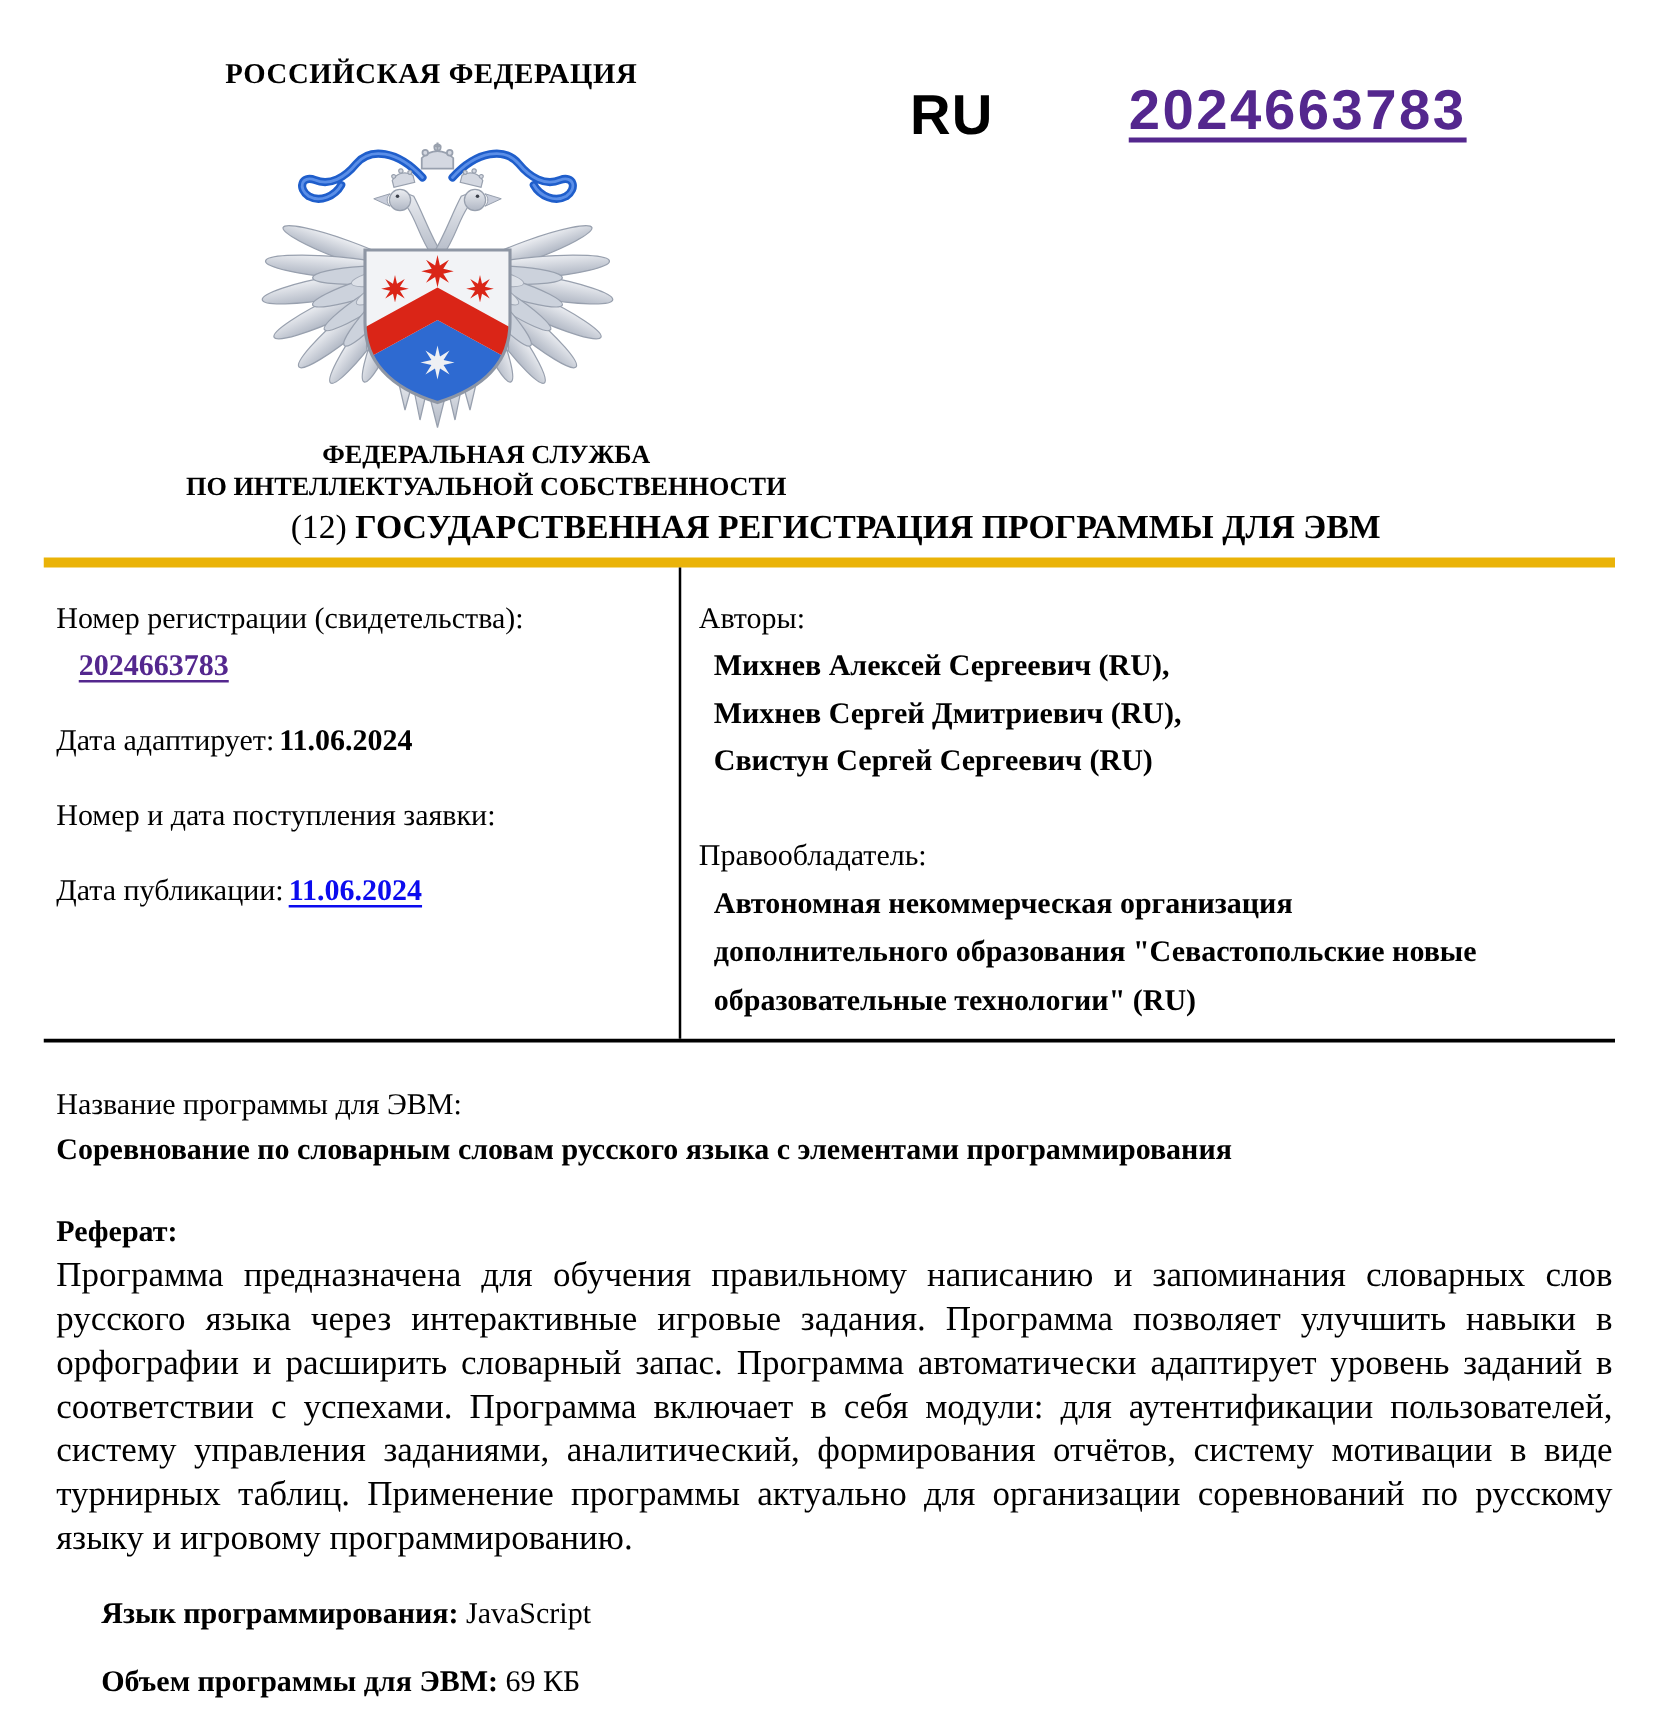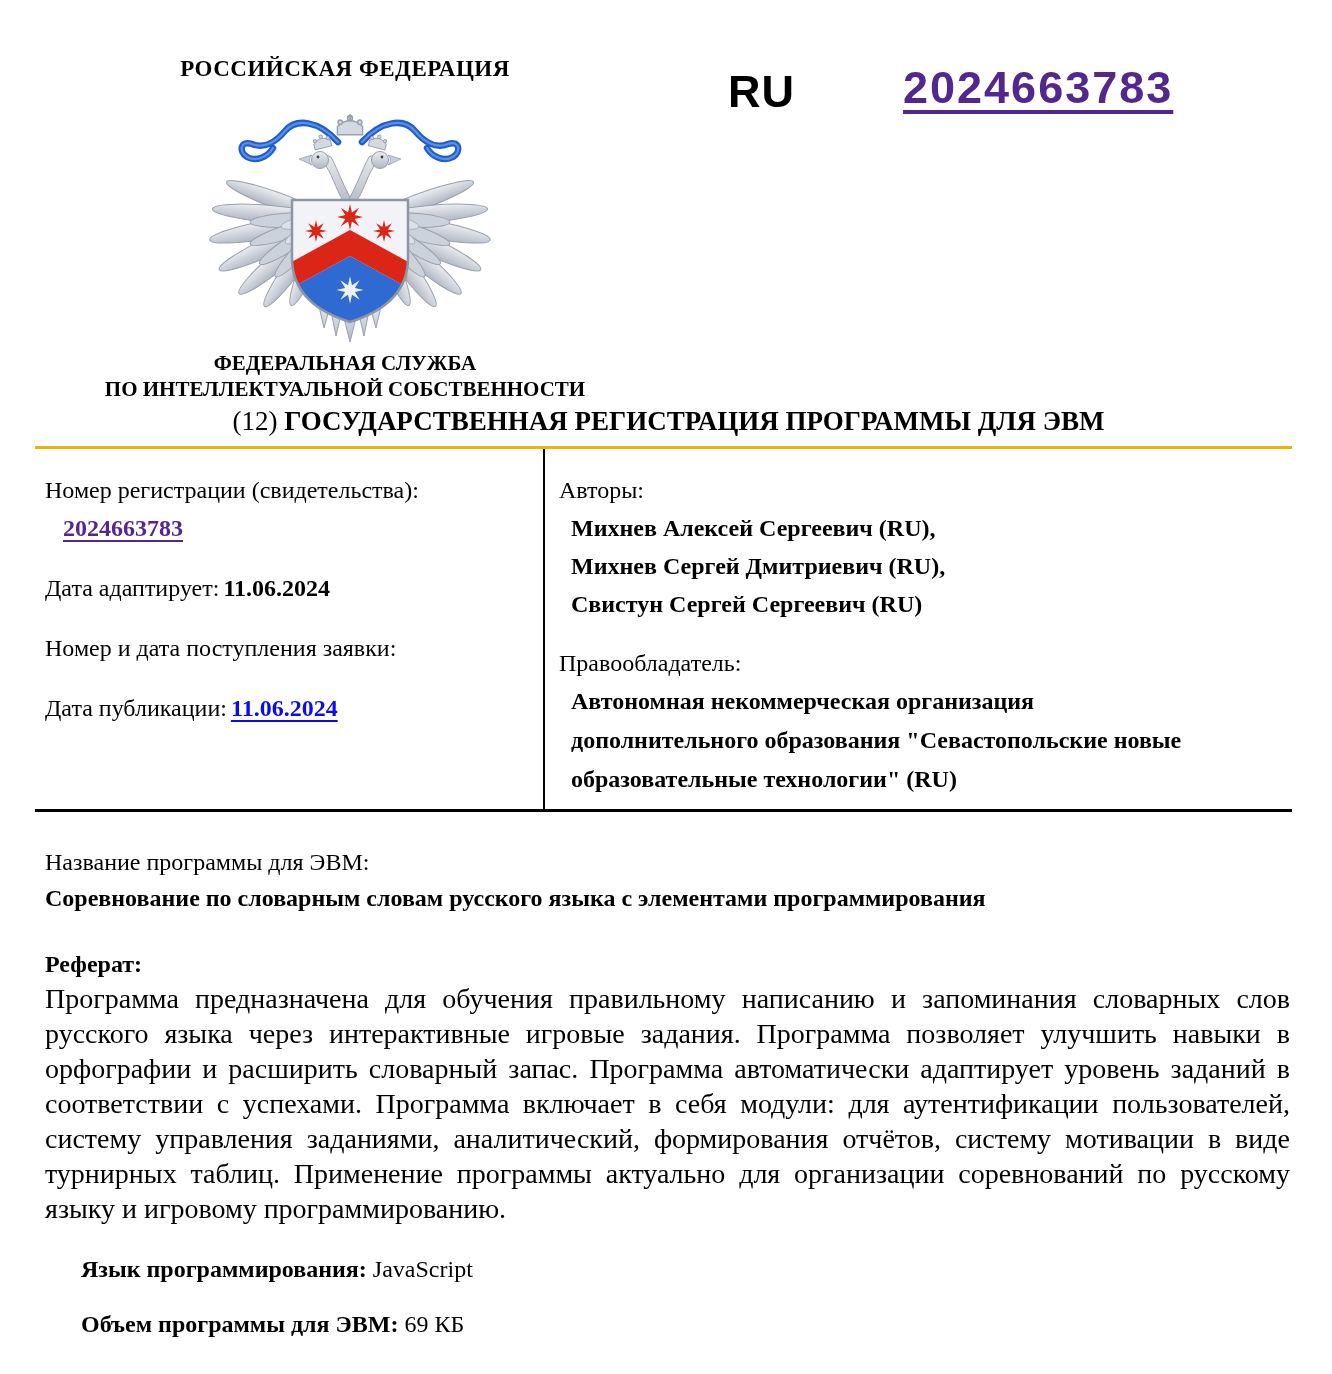--- a/index.html
+++ b/index.html
@@ -1,53 +1,53 @@
 <!DOCTYPE html>
 <html><head>
 <meta charset="utf-8">
 <style>
   html,body{margin:0;padding:0;background:#ffffff;}
   .page{position:relative;width:1332px;height:1374px;background:#fff;overflow:hidden;
         font-family:"Liberation Serif","DejaVu Serif",serif;color:#000;}
   
   .header{position:relative;height:400px;}
-  .country{position:absolute;top:56px;left:0;width:690px;text-align:center;
+  .country{position:absolute;top:46px;left:0;width:690px;text-align:center;
            font-size:23px;font-weight:bold;letter-spacing:.5px;}
   .emblem-wrap{position:absolute;top:104px;left:180px;width:340px;height:240px;}
   .agency{position:absolute;top:350px;left:0;width:690px;text-align:center;
-          font-size:21px;font-weight:bold;line-height:26px;}
+          font-size:21px;font-weight:bold;line-height:26px;padding-left:44px;}
   .ru-label{position:absolute;top:66px;left:728px;
             font-family:"Liberation Sans","DejaVu Sans",sans-serif;
             font-size:45px;font-weight:bold;letter-spacing:1px;}
   .reg-num-top{position:absolute;top:62px;left:903px;
             font-family:"Liberation Sans","DejaVu Sans",sans-serif;
             font-size:45px;font-weight:bold;letter-spacing:2px;
             color:#54278e;text-decoration:underline;
             text-decoration-thickness:4px;text-underline-offset:7px;}
   a{cursor:pointer;}
   
   .doc-type{margin:4px 40px 0 45px;font-size:27px;line-height:34px;text-align:center;}
   .doc-type .prefix{font-weight:normal;}
   .doc-type .title{font-weight:bold;}
   
-  .info-table{margin:8px 40px 0 35px;border-top:3px solid #eab308;border-bottom:3px solid #000;
+  .info-table{margin:8px 40px 0 35px;border-top:8px solid #eab308;border-bottom:3px solid #000;
               display:flex;min-height:364px;box-sizing:border-box;}
   .cell-left{width:510px;border-right:2px solid #000;padding:22px 8px 10px 10px;box-sizing:border-box;}
   .cell-right{flex:1;padding:22px 8px 10px 14px;}
   .info-table .grp{margin-bottom:22px;}
   .lbl{font-size:24px;line-height:38px;font-weight:normal;}
   .val-ind{padding-left:18px;font-size:24px;line-height:38px;font-weight:bold;}
   .inline-b{font-weight:bold;}
   .link-purple{color:#54278e;font-weight:bold;text-decoration:underline;
                text-decoration-thickness:2px;text-underline-offset:4px;}
   .link-blue{color:#0b0bee;font-weight:bold;text-decoration:underline;
              text-decoration-thickness:2px;text-underline-offset:4px;}
   .author-line{padding-left:12px;font-size:24px;line-height:38px;font-weight:bold;}
   .holder-val{padding-left:12px;font-size:24px;line-height:39px;font-weight:bold;max-width:645px;}
-  .holder-lbl{margin-top:21px;}
+  .holder-lbl{margin-top:38px;}
   
   .main{margin:0 42px 0 45px;}
   .name-block{margin-top:32px;font-size:24px;line-height:36px;}
   .name-bold{font-weight:bold;}
   .abstract-lbl{margin-top:31px;font-size:24px;font-weight:bold;line-height:34px;}
   .abstract{font-size:28px;line-height:35px;text-align:justify;}
   .kv-line{margin-top:26px;font-size:24px;line-height:34px;}
   .kv-line .k{font-weight:bold;margin-left:36px;}
   .kv-line.size{margin-top:21px;}
 </style>

